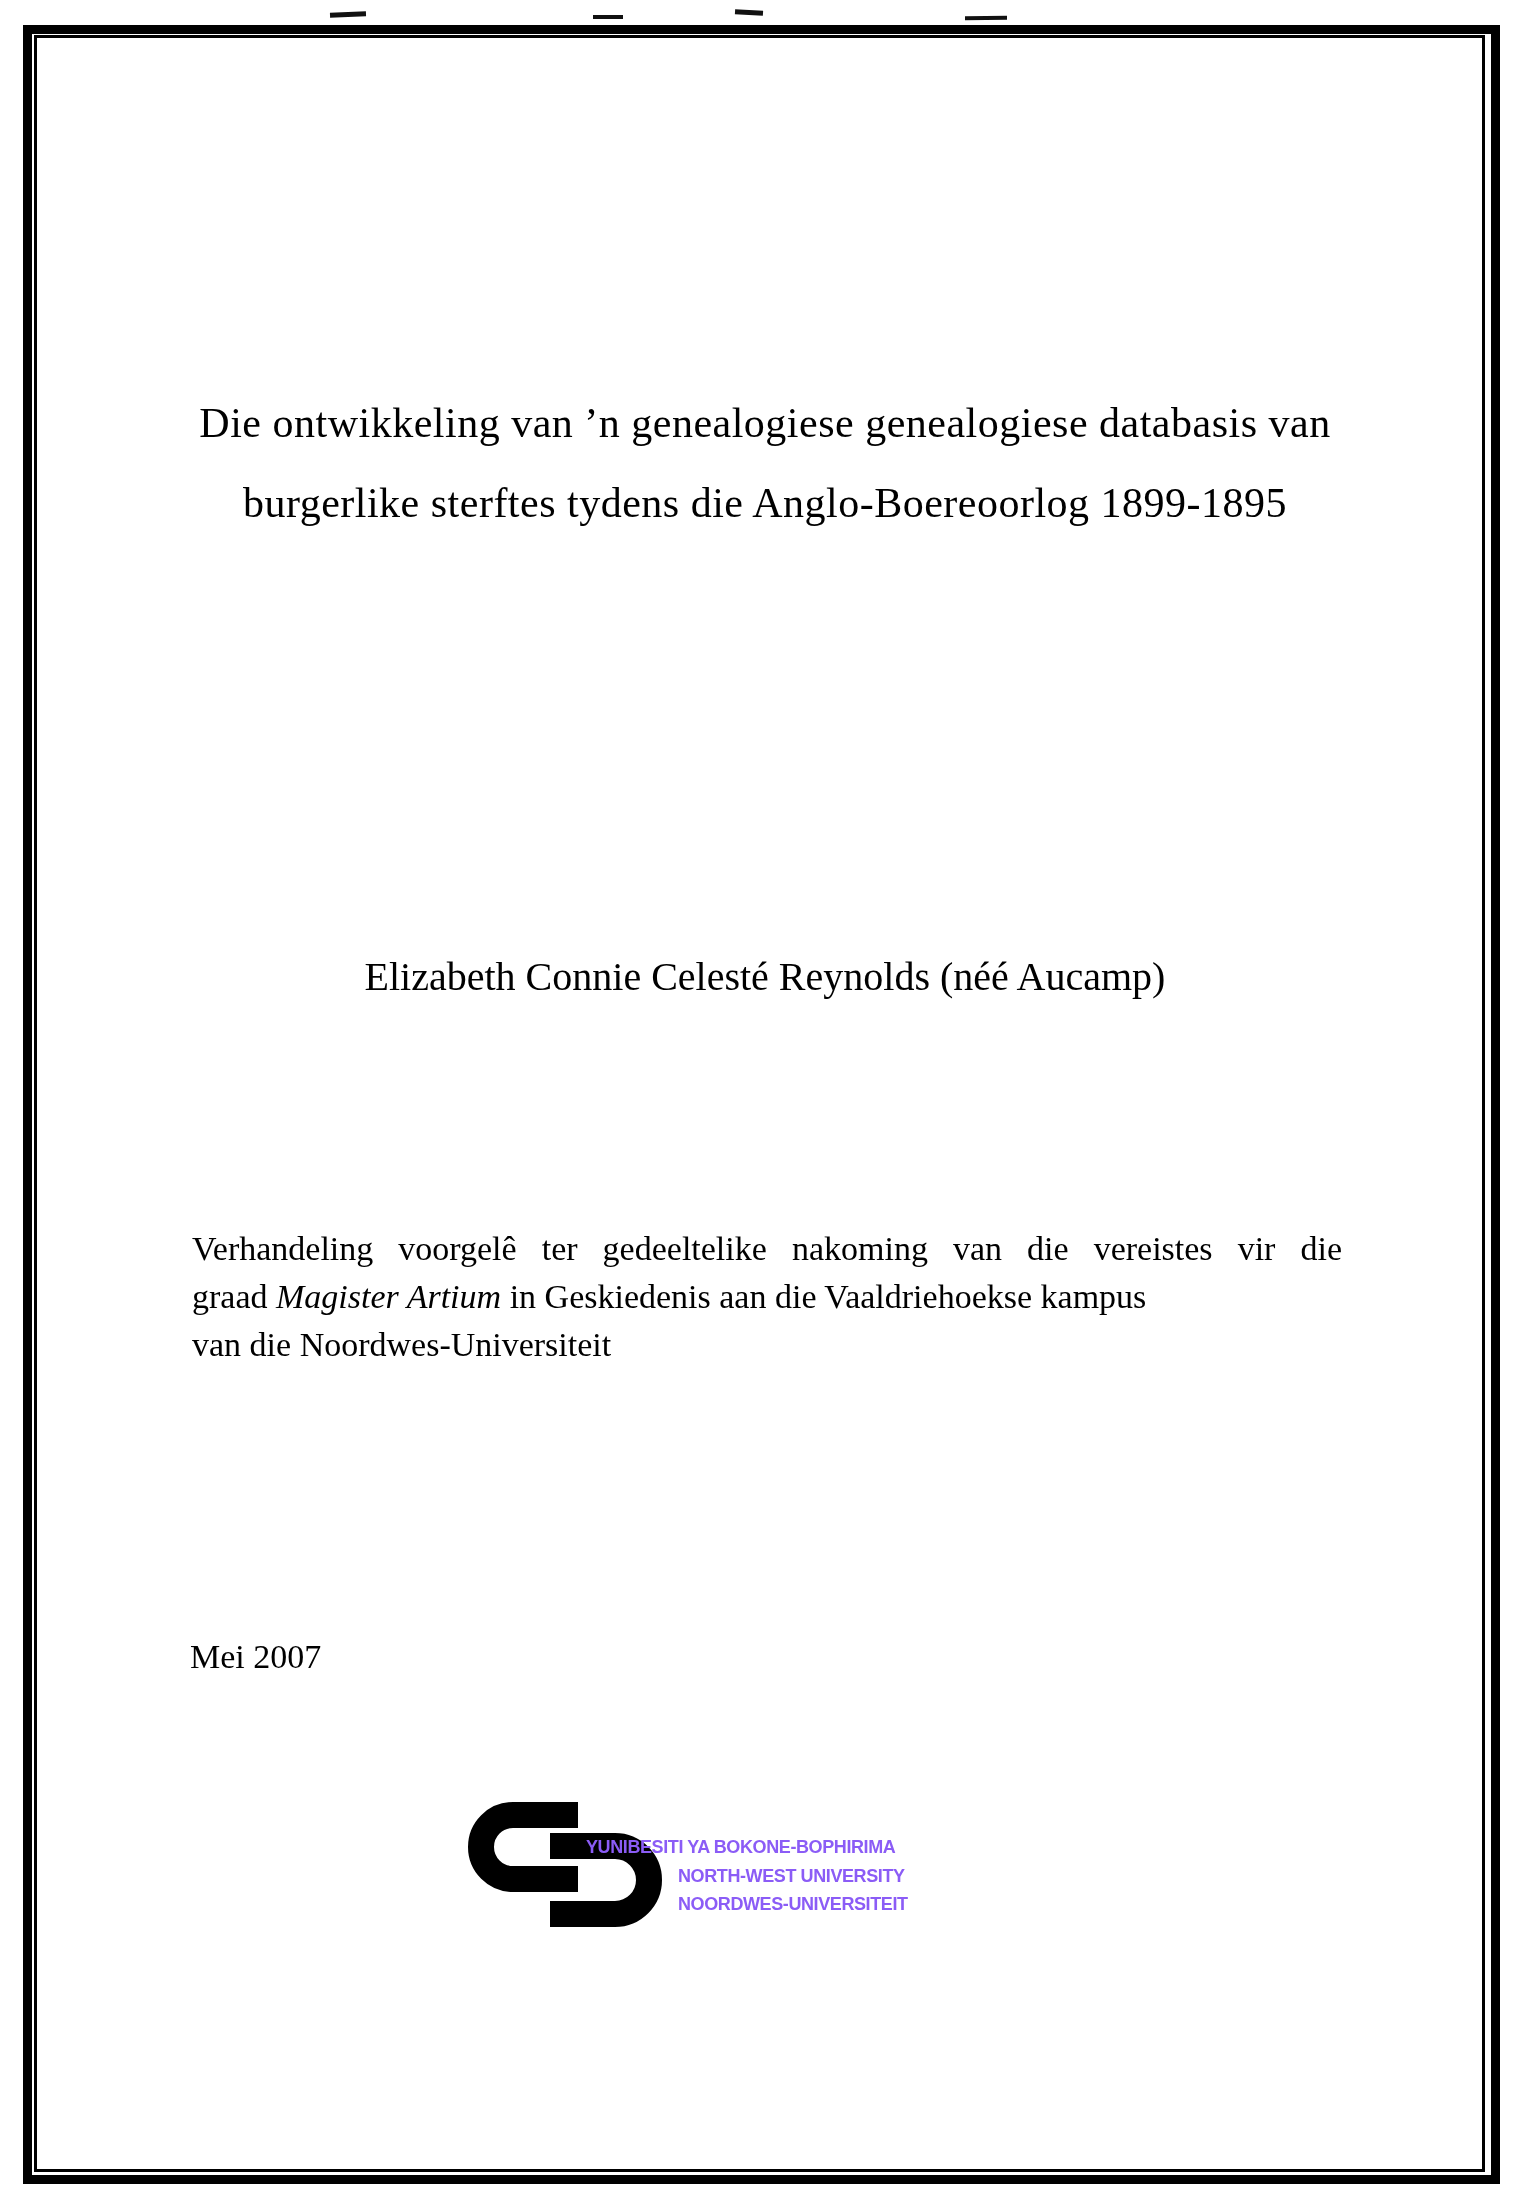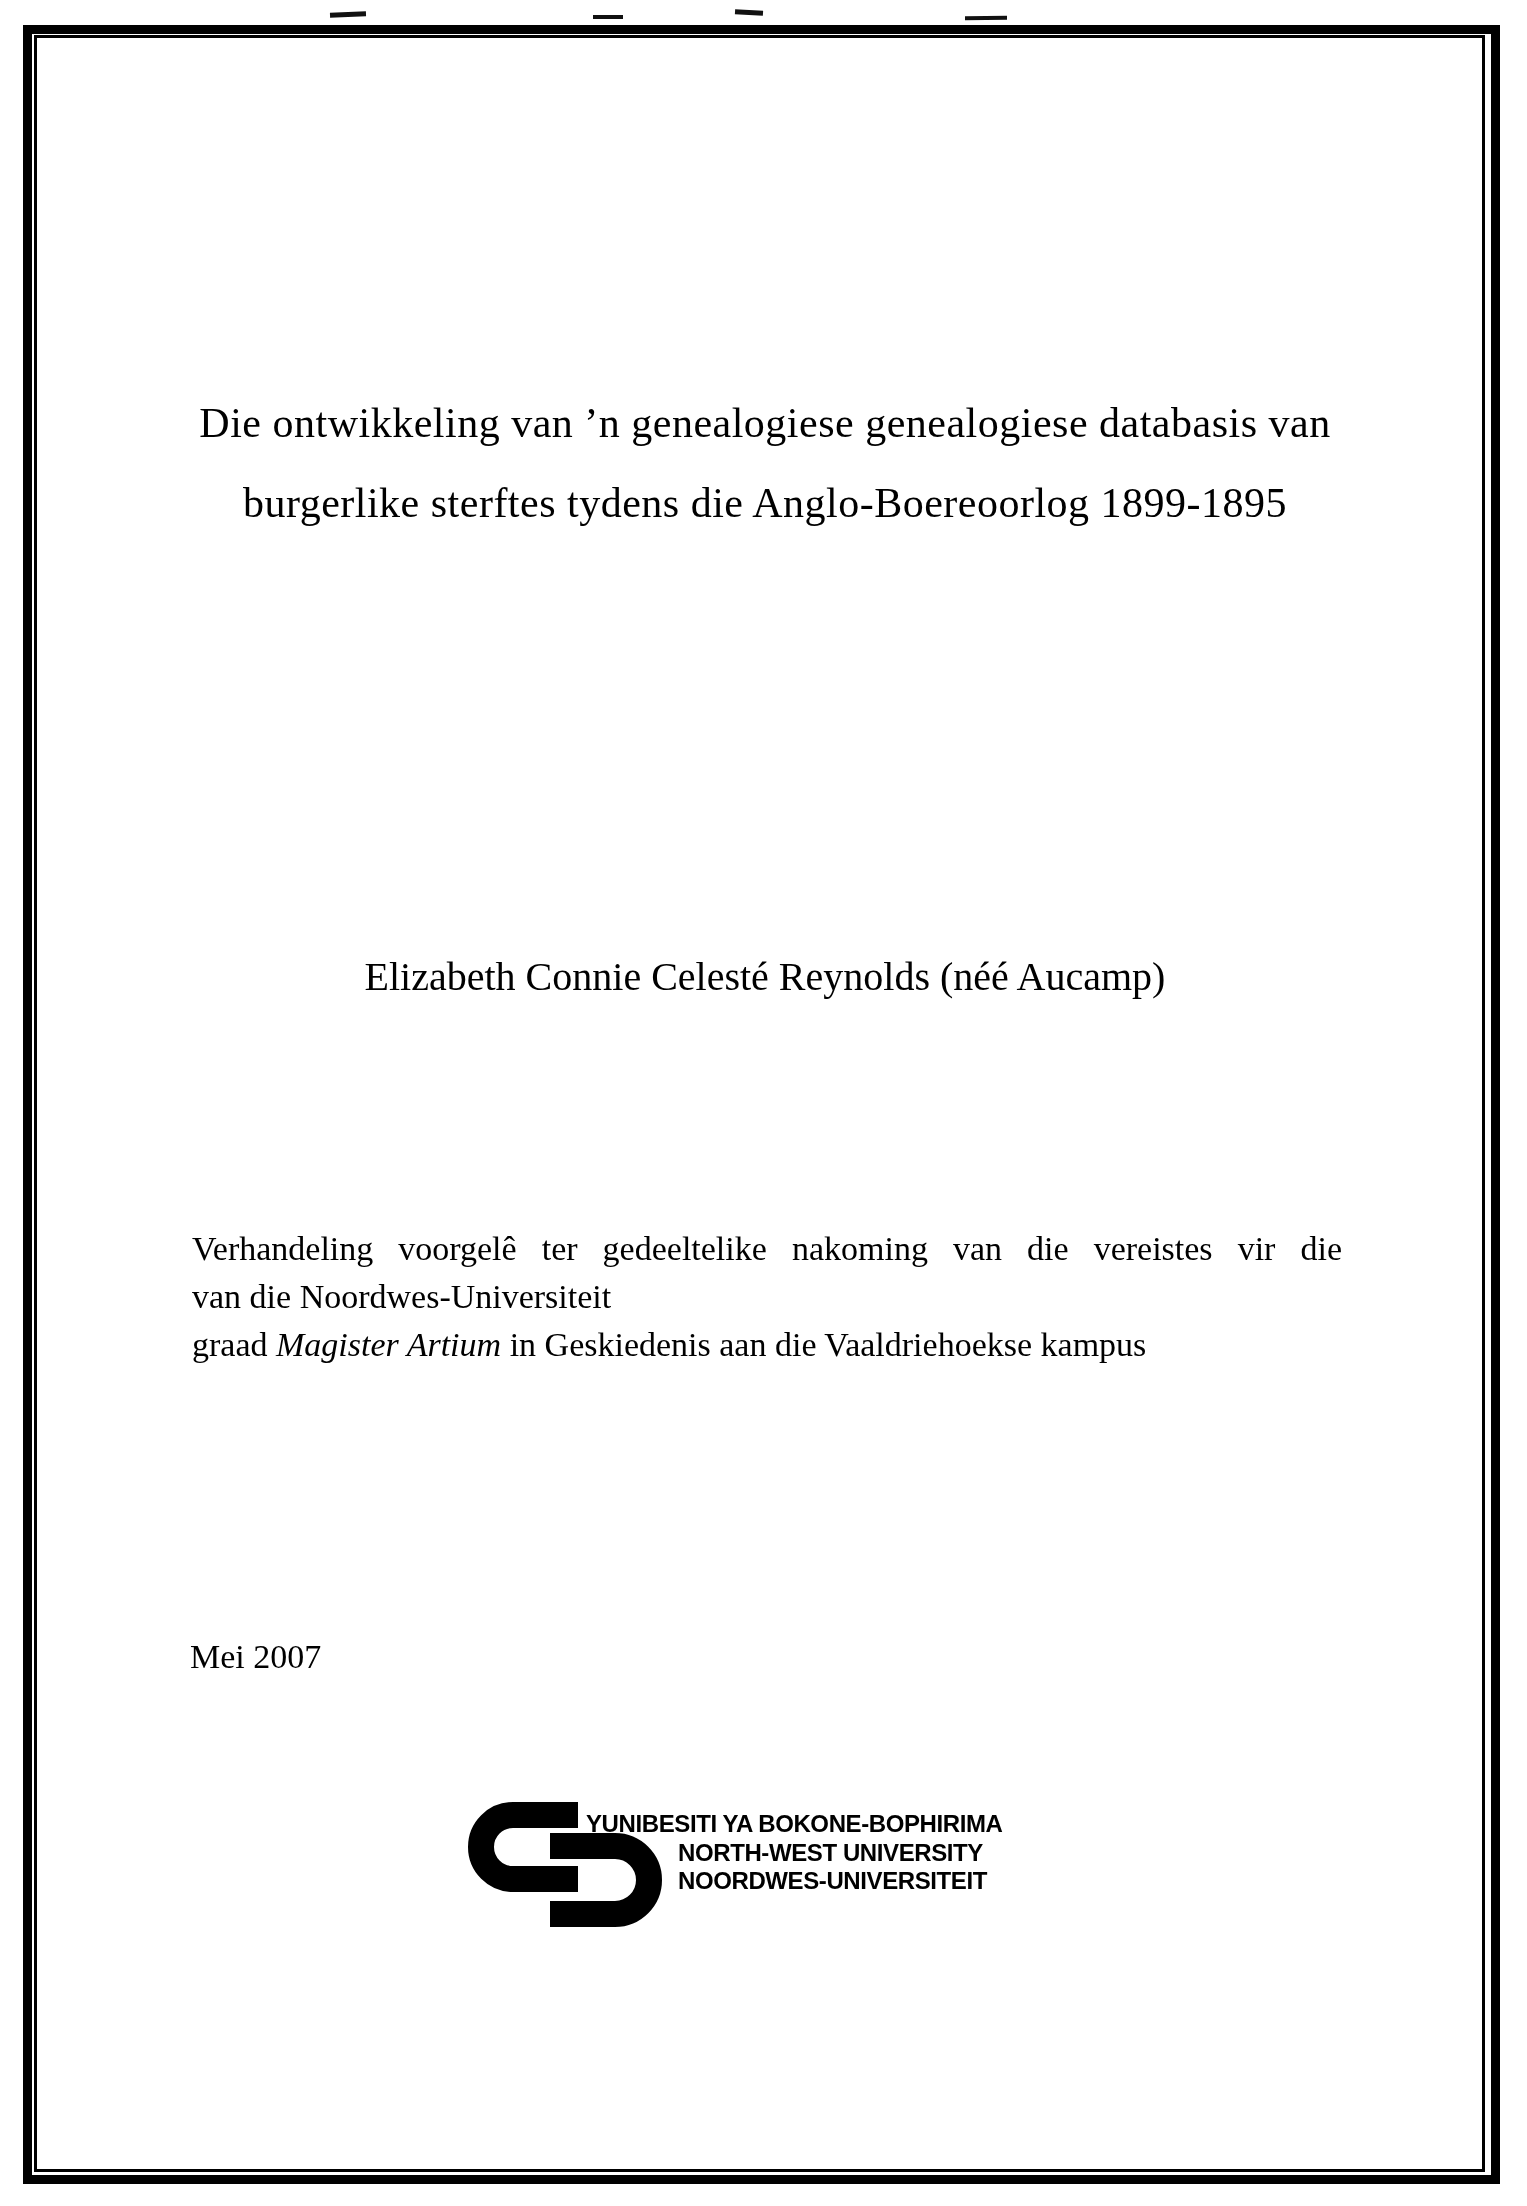--- a/index.html
+++ b/index.html
@@ -91,25 +91,26 @@
     height: 130px;
   }
   .logo-mark {
     position: absolute;
     left: 0; top: 0;
   }
   .logo-text {
     position: absolute;
     font-family: "Liberation Sans", sans-serif;
     font-weight: 700;
-    font-size: 24px;
+    font-size: 18px;
     line-height: 27px;
     letter-spacing: -0.4px;
     white-space: nowrap;
-    color: #000000;
+    color: #8b5cf6;
+    margin-top: 24px;
   }
   .logo-line1 { left: 119px; top: 8px; }
   .logo-line2 { left: 211px; top: 37px; }
   .logo-line3 { left: 211px; top: 65px; }
 </style>
 </head>
 <body>
 
 <div class="page">
 
@@ -126,22 +127,22 @@
   <div class="center-col doc-title">
     <div>Die ontwikkeling van ’n genealogiese genealogiese databasis van</div>
     <div>burgerlike sterftes tydens die Anglo-Boereoorlog 1899-1895</div>
   </div>
 
 
   <div class="center-col author">Elizabeth Connie Celesté Reynolds (néé Aucamp)</div>
 
   <div class="statement">
     <div class="justify">Verhandeling voorgelê ter gedeeltelike nakoming van die vereistes vir die</div>
+    <div><span>graad </span><span class="italic">Magister Artium</span><span> in Geskiedenis aan die Vaaldriehoekse kampus</span></div>
     <div>van die Noordwes-Universiteit</div>
-    <div><span>graad </span><span class="italic">Magister Artium</span><span> in Geskiedenis aan die Vaaldriehoekse kampus</span></div>
   </div>
 
   <div class="supervisor-block">
     <div>Mei 2007</div>
   </div>
 
   <div class="logo-block">
     <svg class="logo-mark" width="195" height="126" viewBox="0 0 195 126">
       <path d="M 111,13 H 46 A 32,32 0 0 0 46,77 H 111" fill="none" stroke="#000000" stroke-width="26"></path>
       <path d="M 83,44 H 148 A 34,34 0 0 1 148,112 H 83" fill="none" stroke="#000000" stroke-width="26"></path>

